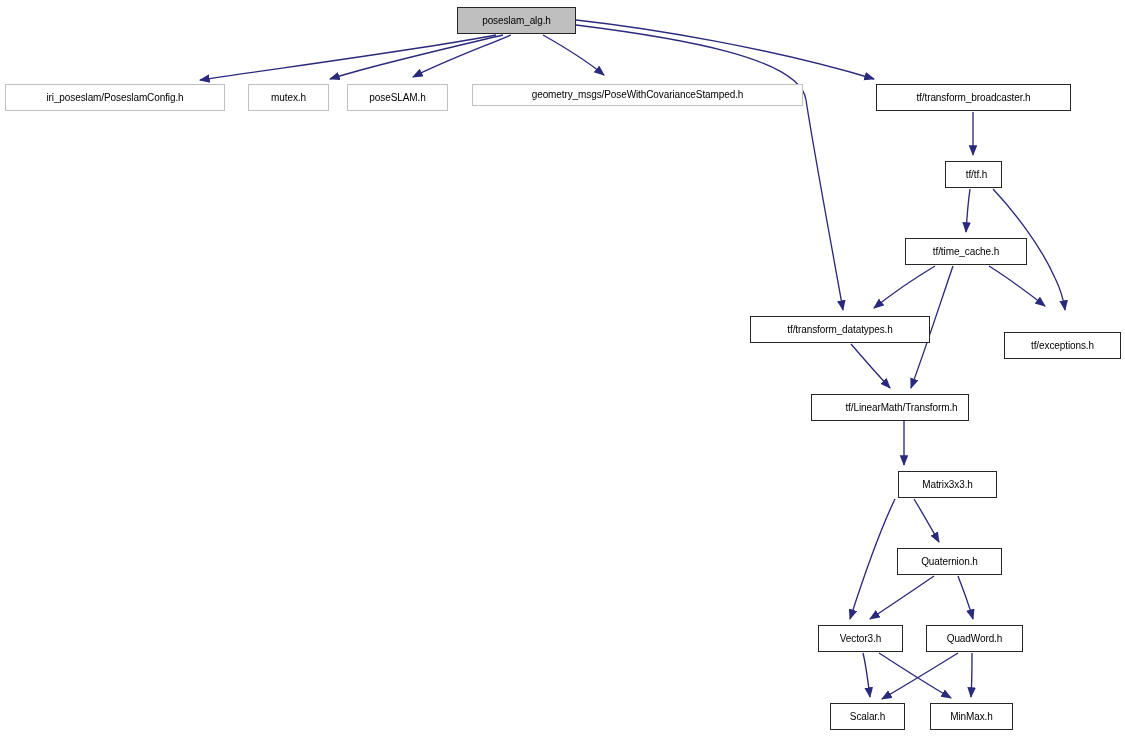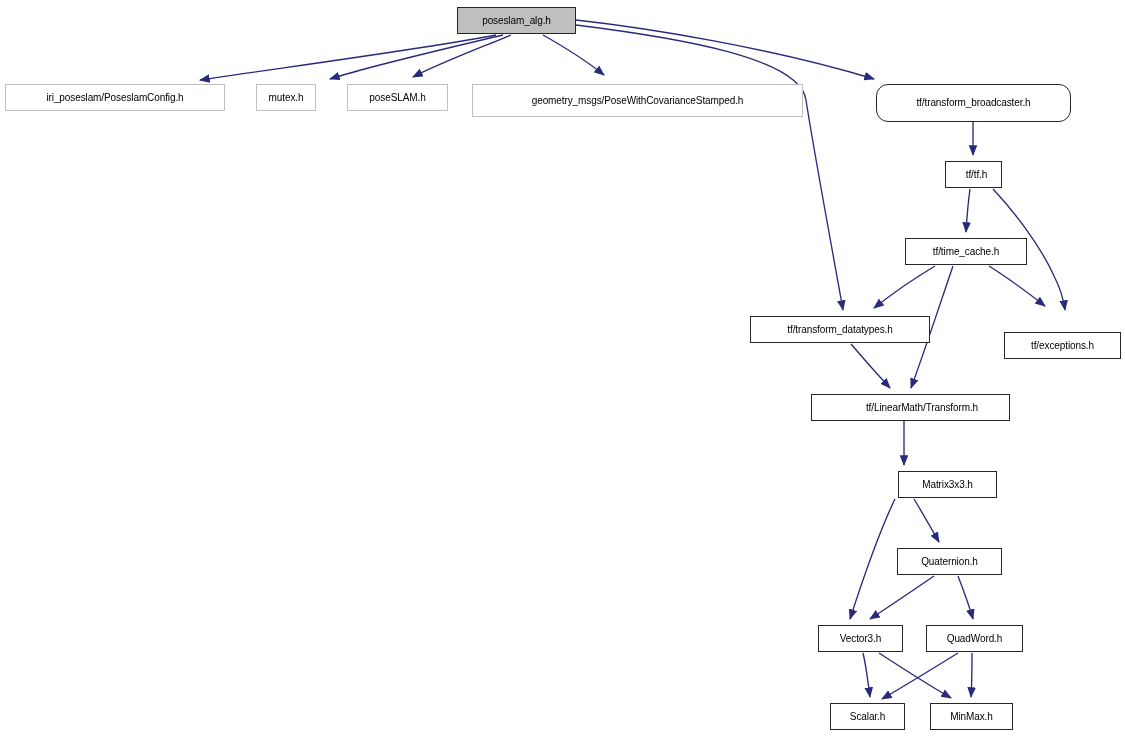--- a/index.html
+++ b/index.html
@@ -85,45 +85,45 @@
       </g>
   </svg>
 
   <div id="node-layer">
       <div class="node root linked" style="left: 457px; top: 7px; width: 119px; height: 27px;">
         <span class="node-label">poseslam_alg.h</span>
       </div>
       <div class="node" style="left: 5px; top: 84px; width: 220px; height: 27px;">
         <span class="node-label">iri_poseslam/PoseslamConfig.h</span>
       </div>
-      <div class="node" style="left: 256px; top: 84px; width: 60px; height: 27px;">
+      <div class="node" style="left: 248px; top: 84px; width: 81px; height: 27px;">
         <span class="node-label">mutex.h</span>
       </div>
       <div class="node" style="left: 347px; top: 84px; width: 101px; height: 27px;">
         <span class="node-label">poseSLAM.h</span>
       </div>
-      <div class="node" style="left: 472px; top: 84px; width: 331px; height: 33px;">
+      <div class="node" style="left: 472px; top: 84px; width: 331px; height: 22px;">
         <span class="node-label">geometry_msgs/PoseWithCovarianceStamped.h</span>
       </div>
-      <div class="node linked" style="left: 876px; top: 84px; width: 195px; height: 38px; border-radius: 12px;">
+      <div class="node linked" style="left: 876px; top: 84px; width: 195px; height: 27px;">
         <span class="node-label">tf/transform_broadcaster.h</span>
       </div>
       <div class="node linked" style="left: 945px; top: 161px; width: 57px; height: 27px; padding-left: 14px;">
         <span class="node-label">tf/tf.h</span>
       </div>
       <div class="node linked" style="left: 905px; top: 238px; width: 122px; height: 27px; text-align: center;">
         <span class="node-label">tf/time_cache.h</span>
       </div>
       <div class="node linked" style="left: 750px; top: 316px; width: 180px; height: 27px;">
         <span class="node-label">tf/transform_datatypes.h</span>
       </div>
       <div class="node linked" style="left: 1004px; top: 332px; width: 117px; height: 27px;">
         <span class="node-label">tf/exceptions.h</span>
       </div>
-      <div class="node linked" style="left: 811px; top: 394px; width: 199px; height: 27px; padding-left: 31px;">
+      <div class="node linked" style="left: 811px; top: 394px; width: 158px; height: 27px; padding-left: 31px;">
         <span class="node-label">tf/LinearMath/Transform.h</span>
       </div>
       <div class="node linked" style="left: 855px; top: 471px; width: 99px; height: 27px; margin-left: 43px;">
         <span class="node-label">Matrix3x3.h</span>
       </div>
       <div class="node linked" style="left: 897px; top: 548px; width: 105px; height: 27px;">
         <span class="node-label">Quaternion.h</span>
       </div>
       <div class="node linked" style="left: 818px; top: 625px; width: 85px; height: 27px;">
         <span class="node-label">Vector3.h</span>

